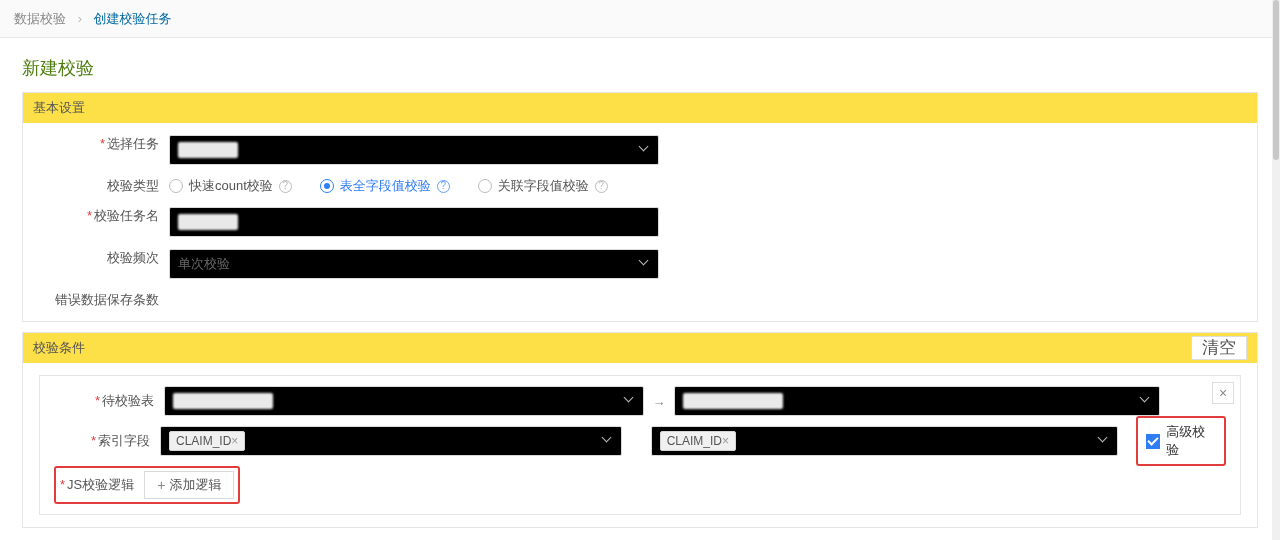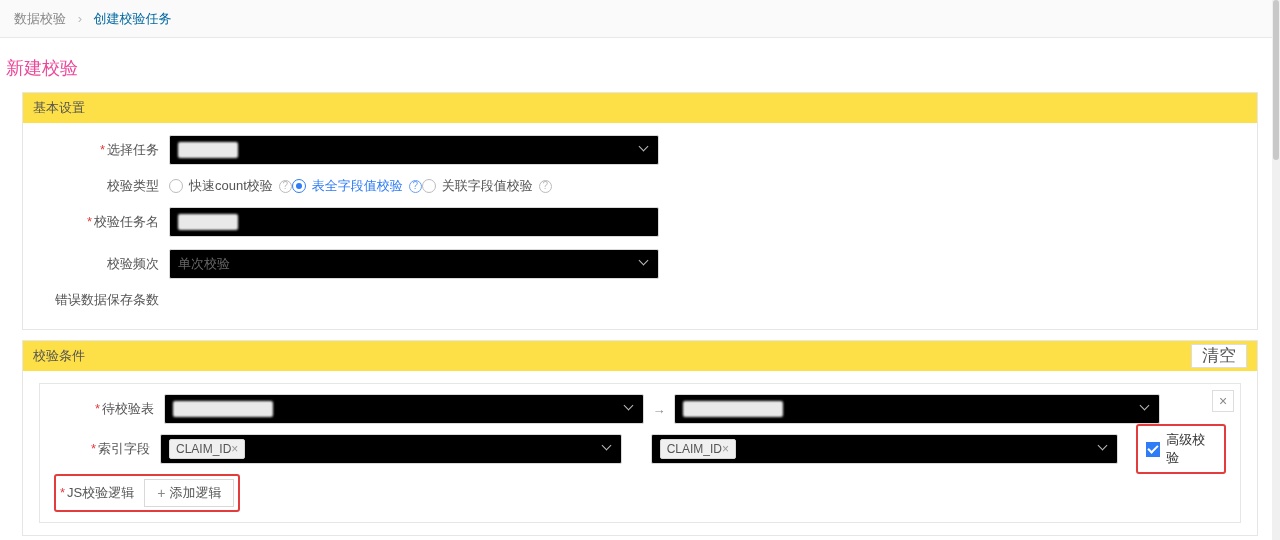--- a/index.html
+++ b/index.html
@@ -8,39 +8,39 @@
 
   
   .breadcrumb {
     height: 38px; line-height: 38px; padding: 0 14px; font-size: 13px;
     background: #fafafa; border-bottom: 1px solid #e8e8e8; color: #888;
   }
   .breadcrumb .sep { margin: 0 8px; color: #bbb; }
   .breadcrumb .current { color: #0369a1; }
 
   
-  .page-title { font-size: 18px; font-weight: 500; padding: 18px 6px 12px; color: #ec4899; }
+  .page-title { font-size: 18px; font-weight: 500; padding: 18px 22px 12px; color: #4d7c0f; }
 
   
   .panel { margin: 0 22px 10px; border: 1px solid #e6e6e6; }
   .panel-header {
     height: 30px; line-height: 30px; padding: 0 10px; background: #fde047;
     font-size: 13px; color: #555;
     display: flex; justify-content: space-between; align-items: center;
   }
   .panel-body { padding: 12px 16px; }
   .panel-header .clear-btn {
     height: 24px; line-height: 22px; padding: 0 10px;
     border: 1px solid #ddd; background: #fff; font-size: 17px; color: #555;
     cursor: pointer;
   }
 
   
-  .form-row { display: flex; align-items: center; margin-bottom: 12px; }
-  .form-row:last-child { margin-bottom: 8px; }
+  .form-row { display: flex; margin-bottom: 12px; }
+  .form-row:last-child { margin-bottom: 0; }
   .label-col { width: 130px; text-align: right; padding-right: 10px; font-size: 13px; color: #555; }
   .label-col .req { color: #e23c3c; margin-right: 2px; }
   .control-col { flex: 0 0 auto; }
 
   
   .select, .text-input {
     height: 30px; border: 1px solid #d9d9d9; border-radius: 2px;
     background: #000000; display: flex; align-items: center; padding: 0 8px;
     position: relative; color: #666; font-size: 13px;
   }
@@ -54,21 +54,21 @@
     border-right: 1px solid #bbb; border-bottom: 1px solid #bbb;
     transform: rotate(45deg); margin-top: -2px;
   }
   .text-input { width: 490px; }
   .blurred {
     display: inline-block; background: #e9e9e9; color: transparent;
     border-radius: 2px; height: 16px; width: 60px; filter: blur(1px);
   }
 
   
-  .radio-group { display: flex; align-items: center; }
+  .radio-group { display: flex; align-items: center; gap: 28px; }
   .radio-opt { display: flex; align-items: center; gap: 6px; color: #555; cursor: pointer; }
   .radio-opt.selected { color: #2e7cf6; }
   .radio {
     width: 14px; height: 14px; border: 1px solid #bbb; border-radius: 50%;
     display: inline-flex; align-items: center; justify-content: center;
     background: #fff;
   }
   .radio-opt.selected .radio { border-color: #2e7cf6; }
   .radio-opt.selected .radio::after {
     content: ""; width: 6px; height: 6px; border-radius: 50%; background: #2e7cf6;

